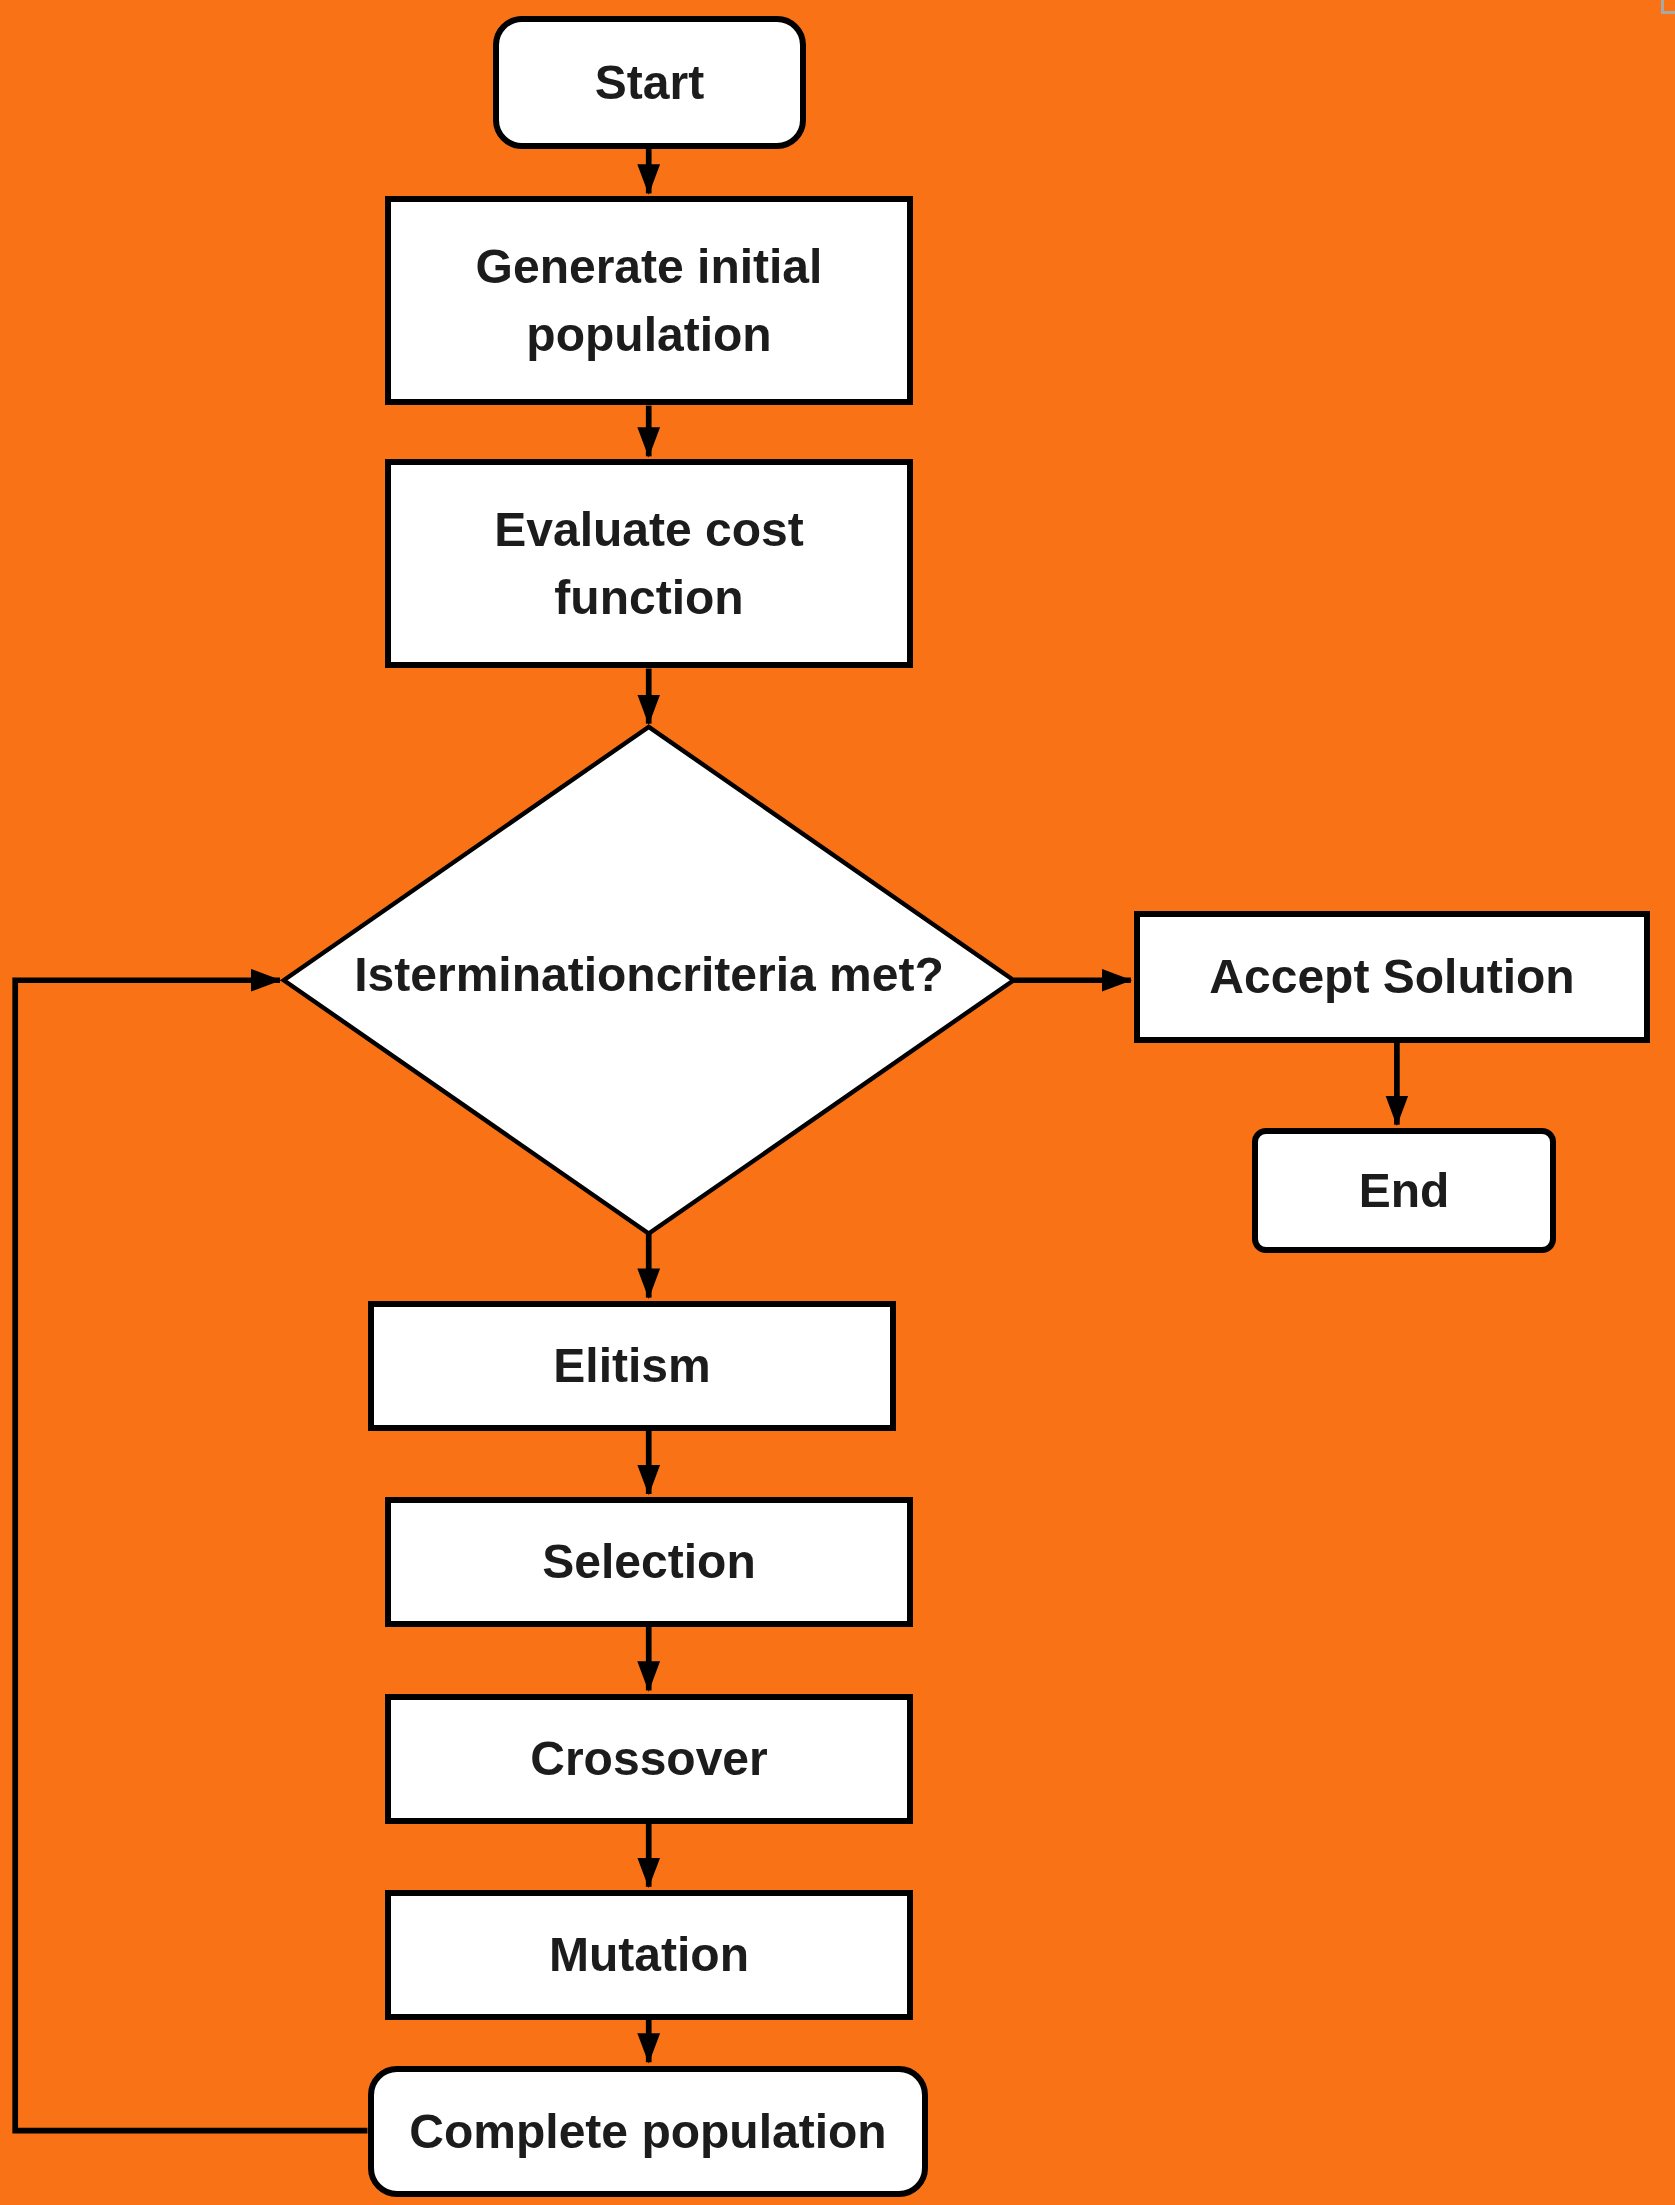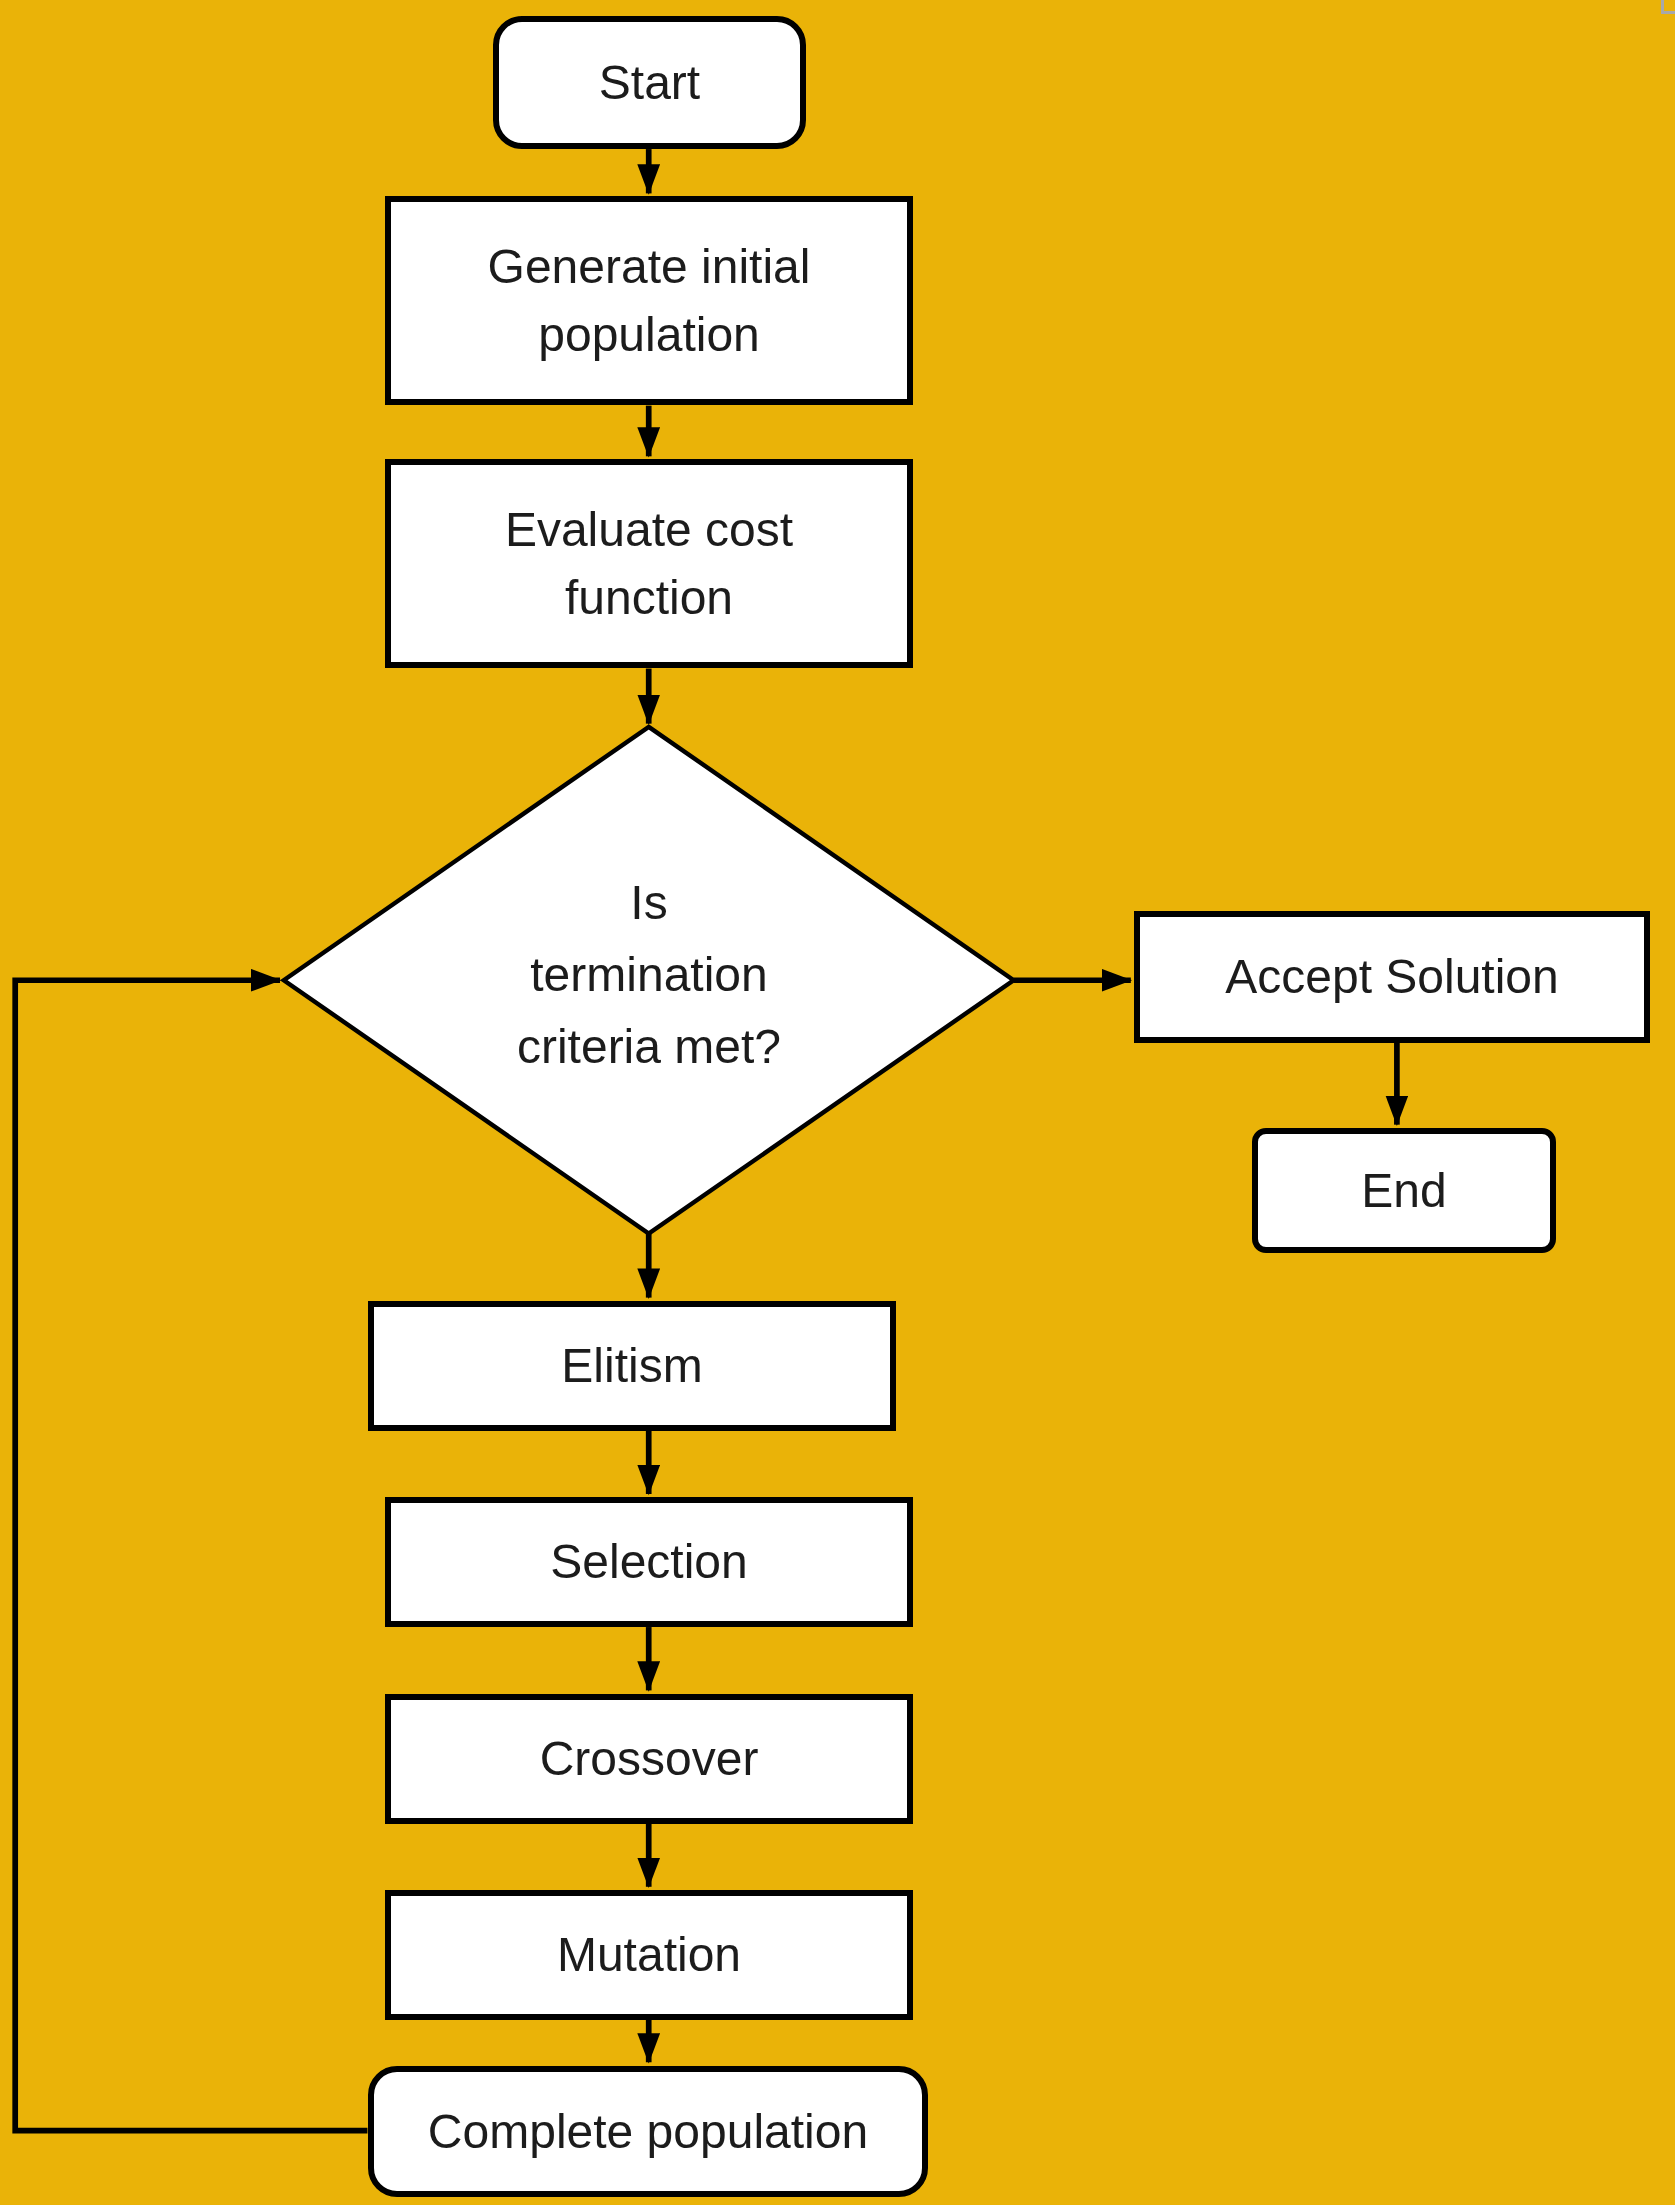--- a/index.html
+++ b/index.html
@@ -4,23 +4,24 @@
 <style>
   html, body {
     margin: 0;
     padding: 0;
     background: #ffffff;
   }
   .canvas {
     position: relative;
     width: 1675px;
     height: 2205px;
-    background: #eab308;
+    background: #f97316;
     overflow: hidden;
     font-family: "Liberation Sans", sans-serif;
+    font-weight: bold;
   }
   .connector-layer {
     position: absolute;
     left: 0;
     top: 0;
     width: 1675px;
     height: 2205px;
   }
   .node {
     position: absolute;
@@ -40,21 +41,21 @@
   .terminator {
     border-radius: 29px;
   }
   .decision-label {
     position: absolute;
     left: 332px;
     top: 867px;
     width: 634px;
     height: 215px;
     display: flex;
-    flex-direction: column;
+    flex-direction: row;
     align-items: center;
     justify-content: center;
     text-align: center;
     font-size: 48px;
     line-height: 72px;
     color: #1c1c1c;
     white-space: nowrap;
   }
   
   .n-start     { left: 493px;  top: 16px;   width: 313px; height: 133px; }

